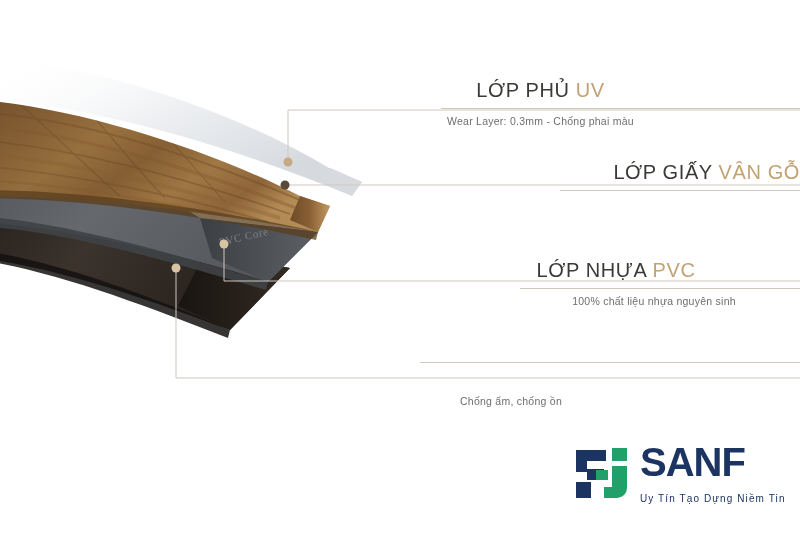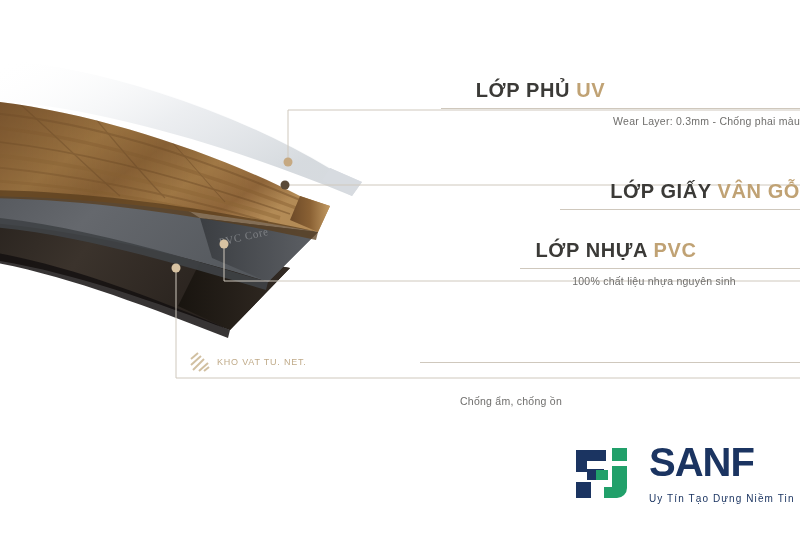--- a/index.html
+++ b/index.html
@@ -21,66 +21,66 @@
     font-family:"Liberation Serif","DejaVu Serif",serif;
     font-size:11px;
     fill:#7e8084;
     letter-spacing:.6px;
   }
 
   
   .callout{position:absolute;}
   .callout .title{
     font-size:20px;
-    font-weight:bold;
+    font-weight:normal;
     letter-spacing:.6px;
     color:#3b3a37;
     white-space:nowrap;
     line-height:1.05;
   }
   .callout .title .accent{color:#c0a274;}
   .callout .rule{
     height:1px;
     background:#cfc8bd;
     margin:7px 0 6px 0;
   }
   .callout .sub{
     font-size:10.5px;
     color:#6f6e6c;
     white-space:nowrap;
     letter-spacing:.25px;
   }
   .c1{left:441px;top:80px;width:359px;}
   .c1 .title{text-align:center;padding-right:160px;}
-  .c1 .sub{text-align:right;padding-left:6px;margin-left:36px;}
+  .c1 .sub{text-align:left;padding-left:6px;}
   .c2{left:560px;top:162px;width:240px;}
-  .c2 .title{text-align:right;margin-top:19px;}
+  .c2 .title{text-align:right;}
   .c2 .sub{text-align:right;}
-  .c3{left:520px;top:240px;width:280px;}
+  .c3{left:520px;top:260px;width:280px;}
   .c3 .title{text-align:center;padding-right:88px;}
   .c3 .sub{text-align:center;padding-right:12px;}
   .c4{left:420px;top:355px;width:380px;}
   .c4 .title{text-align:left;padding-left:70px;}
   .c4 .sub{text-align:left;padding-left:40px;margin-top:32px;}
 
   
   #watermark{
     position:absolute;left:190px;top:352px;
     display:flex;align-items:center;gap:7px;
     opacity:.85;
   }
   #watermark .wm-text{
     font-size:9px;letter-spacing:.8px;color:#b49b73;
     font-family:"Liberation Sans","DejaVu Sans",sans-serif;
   }
 
   
   #logo{
     position:absolute;left:572px;top:444px;
-    display:flex;align-items:flex-start;gap:9px;
+    display:flex;align-items:flex-start;
   }
   #logo .mark{flex:0 0 auto;}
   #logo .word{display:flex;flex-direction:column;}
   #logo .brand{
     font-size:40px;font-weight:bold;letter-spacing:-1px;
     color:#1b3461;line-height:.92;
   }
   #logo .tagline{
     font-size:10px;letter-spacing:1.1px;color:#1b3461;
     margin-top:12px;white-space:nowrap;
@@ -227,32 +227,20 @@
     </div>
     <div class="rule"></div>
     <div class="sub">100% chất liệu nhựa nguyên sinh</div>
   </div>
 
   <div class="callout c4">
     <div class="rule"></div>
     <div class="sub">Chống ẩm, chống ồn</div>
   </div>
 
-  <div id="watermark">
-    <svg width="20" height="20" viewBox="0 0 20 20">
-      <g stroke="#c0a87e" stroke-width="2" opacity="0.85">
-        <line x1="1" y1="7" x2="8" y2="1"></line>
-        <line x1="1" y1="13" x2="11" y2="4"></line>
-        <line x1="3" y1="18" x2="14" y2="7"></line>
-        <line x1="9" y1="19" x2="18" y2="11"></line>
-        <line x1="14" y1="19" x2="19" y2="15"></line>
-      </g>
-    </svg>
-    <span class="wm-text">KHO VAT TU. NET.</span>
-  </div>
 
   <div id="logo">
     <svg class="mark" width="68" height="60" viewBox="0 0 68 60">
 
       <path d="M4,6 h30 v11 h-19 v8 h17 v11 h-17 v-8 h-11 z" fill="#1b3461"></path>
       <rect x="4" y="38" width="15" height="16" fill="#1b3461"></rect>
 
       <rect x="40" y="4" width="15" height="13" fill="#21a06a"></rect>
       <path d="M40,22 h15 v22 a10,10 0 0 1 -10,10 h-13 v-11 h8 v-21 z" fill="#21a06a"></path>
       <rect x="24" y="26" width="12" height="10" fill="#21a06a"></rect>

